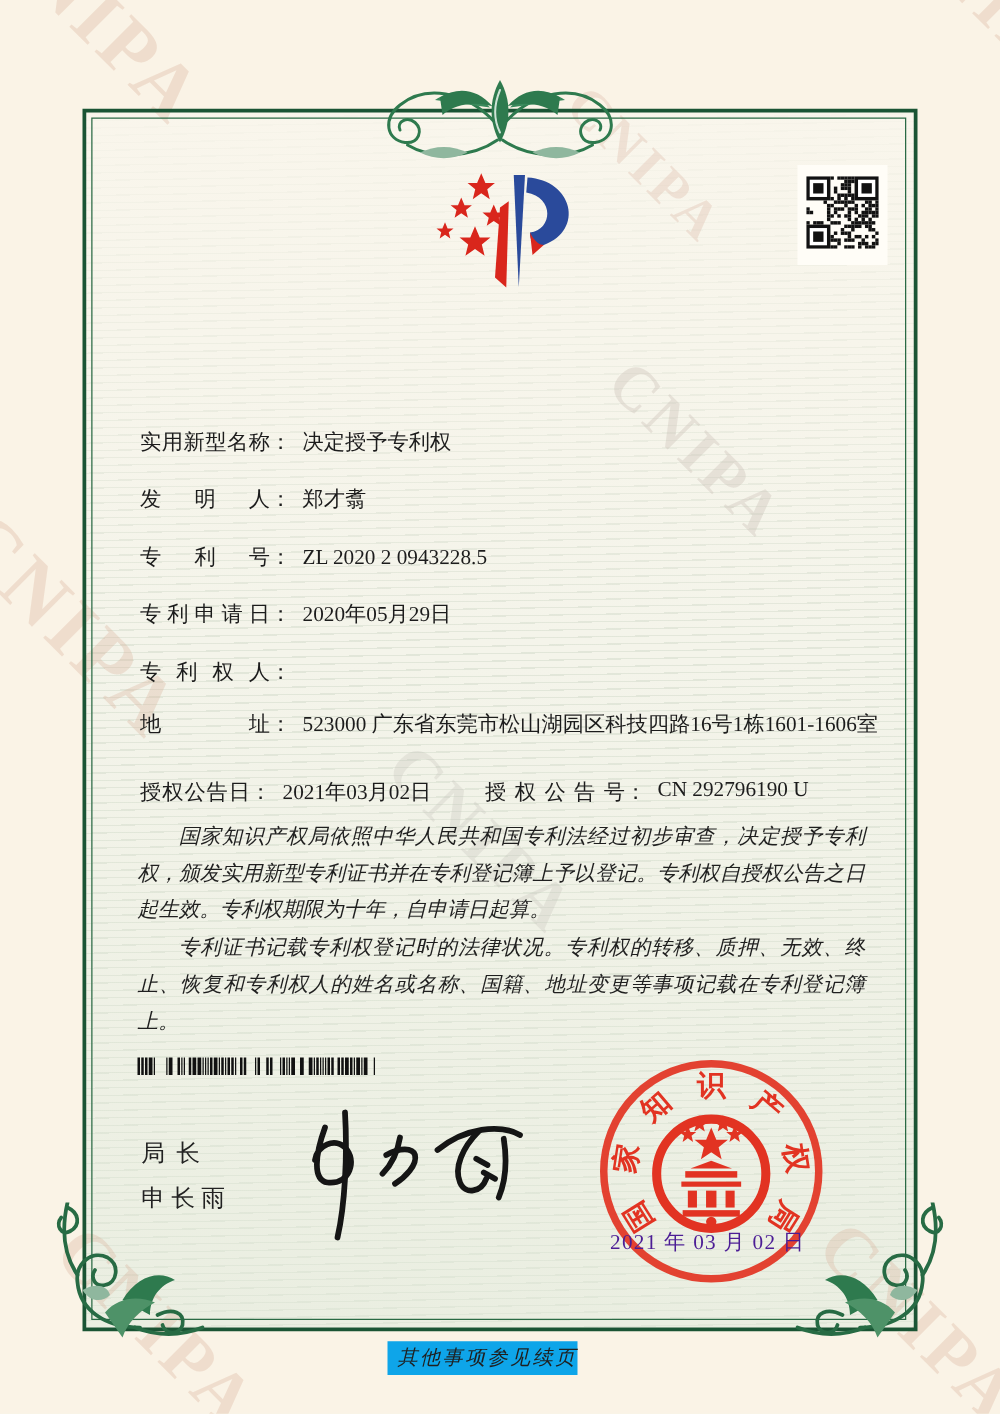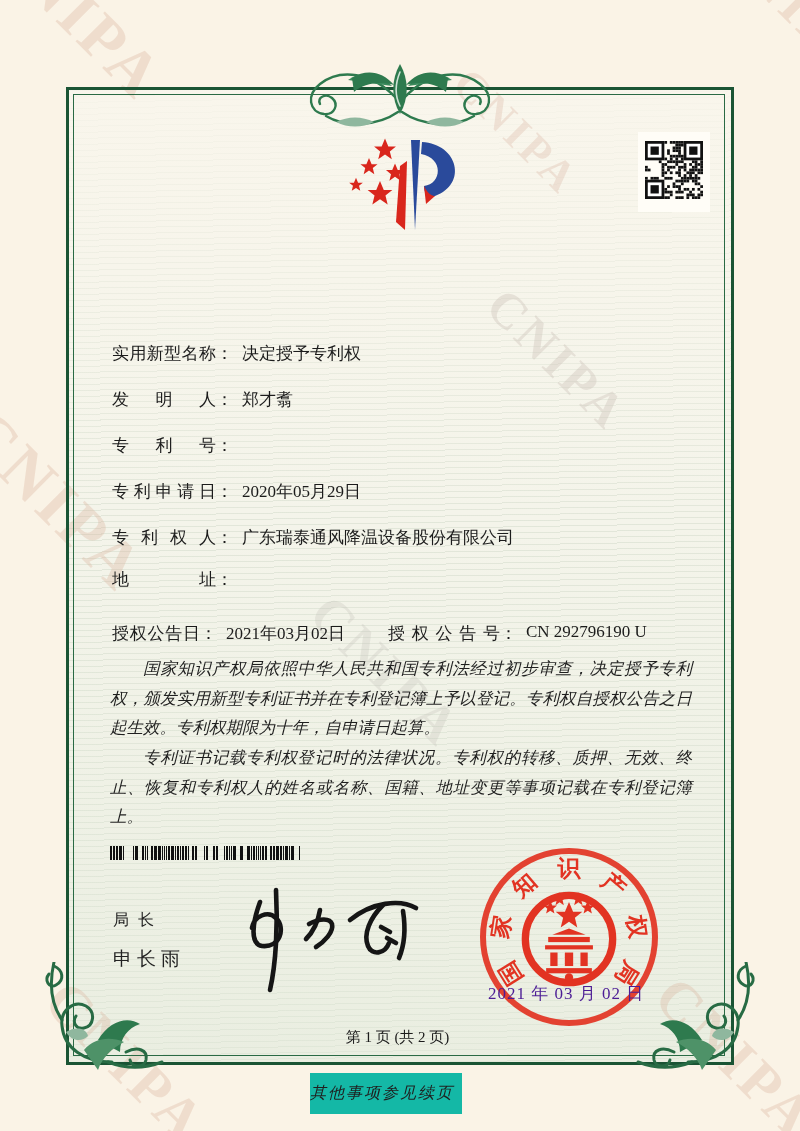--- a/index.html
+++ b/index.html
@@ -58,36 +58,36 @@
   .grant-no .jlabel{width:112px;}
 
   .paras{position:absolute;left:110px;top:654px;width:582px;font-size:16.5px;
      line-height:1.8;font-style:italic;color:#1f1f1f;text-align:justify;}
   .paras p{margin:0;text-indent:2em;}
 
   .barcode{position:absolute;left:110px;top:846px;height:14px;display:flex;align-items:stretch;}
   .barcode i{display:block;height:14px;background:#111;margin-right:1px;}
 
   .sig-role{position:absolute;left:113px;top:910px;font-family:"Liberation Sans",sans-serif;
-     font-size:16px;letter-spacing:9px;color:#222;}
+     font-size:19px;letter-spacing:9px;color:#222;}
   .sig-name{position:absolute;left:113px;top:946px;font-family:"Liberation Sans",sans-serif;
      font-size:19px;letter-spacing:5px;color:#222;}
   .autograph{position:absolute;left:232px;top:884px;}
 
   
   .seal{position:absolute;left:477px;top:845px;width:184px;height:184px;z-index:2;}
   .seal-ring{position:absolute;inset:3px;border-radius:50%;border:6px solid rgba(226,51,34,.92);}
   .seal-char{position:absolute;left:50%;top:50%;width:26px;height:26px;margin:-13px 0 0 -13px;
      color:#e23322;font-size:23px;font-weight:bold;text-align:center;line-height:26px;}
   .seal-date{position:absolute;left:488px;top:982px;width:170px;font-size:17px;color:#4c1d95;
      letter-spacing:1px;z-index:3;}
 
   .page-note{position:absolute;left:0;top:1028px;width:795px;text-align:center;font-size:15px;}
-  .cont-patch{position:absolute;left:310px;top:1073px;width:152px;height:41px;background:#14b8a6;
-     display:flex;align-items:center;justify-content:flex-start;z-index:4;}
+  .cont-patch{position:absolute;left:310px;top:1073px;width:152px;height:27px;background:#0ea5e9;
+     display:flex;align-items:center;justify-content:flex-end;z-index:4;}
   .cont-note{font-size:16px;font-style:italic;letter-spacing:2px;color:#1f1f1f;}
 </style>
 </head>
 <body>
 
 <div class="page">
 
   <div class="wm wm-pink wm-tl">CNIPA</div>
   <div class="wm wm-pink wm-tr">CNIPA</div>
   <div class="wm wm-logo">CNIPA</div>
@@ -337,48 +337,49 @@
           <span class="colon">：</span>
         <span class="val">郑才翥</span>
       </div>
       <div class="row r2">
         <span class="jlabel">
             <span>专</span>
             <span>利</span>
             <span>号</span>
           </span>
           <span class="colon">：</span>
+        <span class="val">ZL 2020 2 0943228.5</span>
       </div>
       <div class="row r3">
         <span class="jlabel">
             <span>专</span>
             <span>利</span>
             <span>申</span>
             <span>请</span>
             <span>日</span>
           </span>
           <span class="colon">：</span>
         <span class="val">2020年05月29日</span>
       </div>
       <div class="row r4">
         <span class="jlabel">
             <span>专</span>
             <span>利</span>
             <span>权</span>
             <span>人</span>
           </span>
           <span class="colon">：</span>
-        <span class="val">广东瑞泰通风降温设备股份有限公司</span>
       </div>
       <div class="row r5">
         <span class="jlabel">
             <span>地</span>
             <span>址</span>
           </span>
           <span class="colon">：</span>
+        <span class="val val-addr">523000 广东省东莞市松山湖园区科技四路16号1栋1601-1606室</span>
       </div>
     </div>
 
     <div class="grant-row">
       <span class="jlabel" style="width:88px">
           <span>授</span>
           <span>权</span>
           <span>公</span>
           <span>告</span>
           <span>日</span>
@@ -517,18 +518,17 @@
           <rect x="32" y="63" width="7" height="13"></rect>
           <rect x="46" y="63" width="8" height="13"></rect>
           <rect x="61" y="63" width="7" height="13"></rect>
           <rect x="28" y="78" width="44" height="5"></rect>
           <circle cx="50" cy="87" r="4"></circle>
         </g>
       </svg>
     </div>
     <div class="seal-date">2021 年 03 月 02 日</div>
 
-    <div class="page-note">第 1 页 (共 2 页)</div>
     <div class="cont-patch">
       <span class="cont-note">其他事项参见续页</span>
     </div>
   </div>
 </div>
 
 </body></html>

